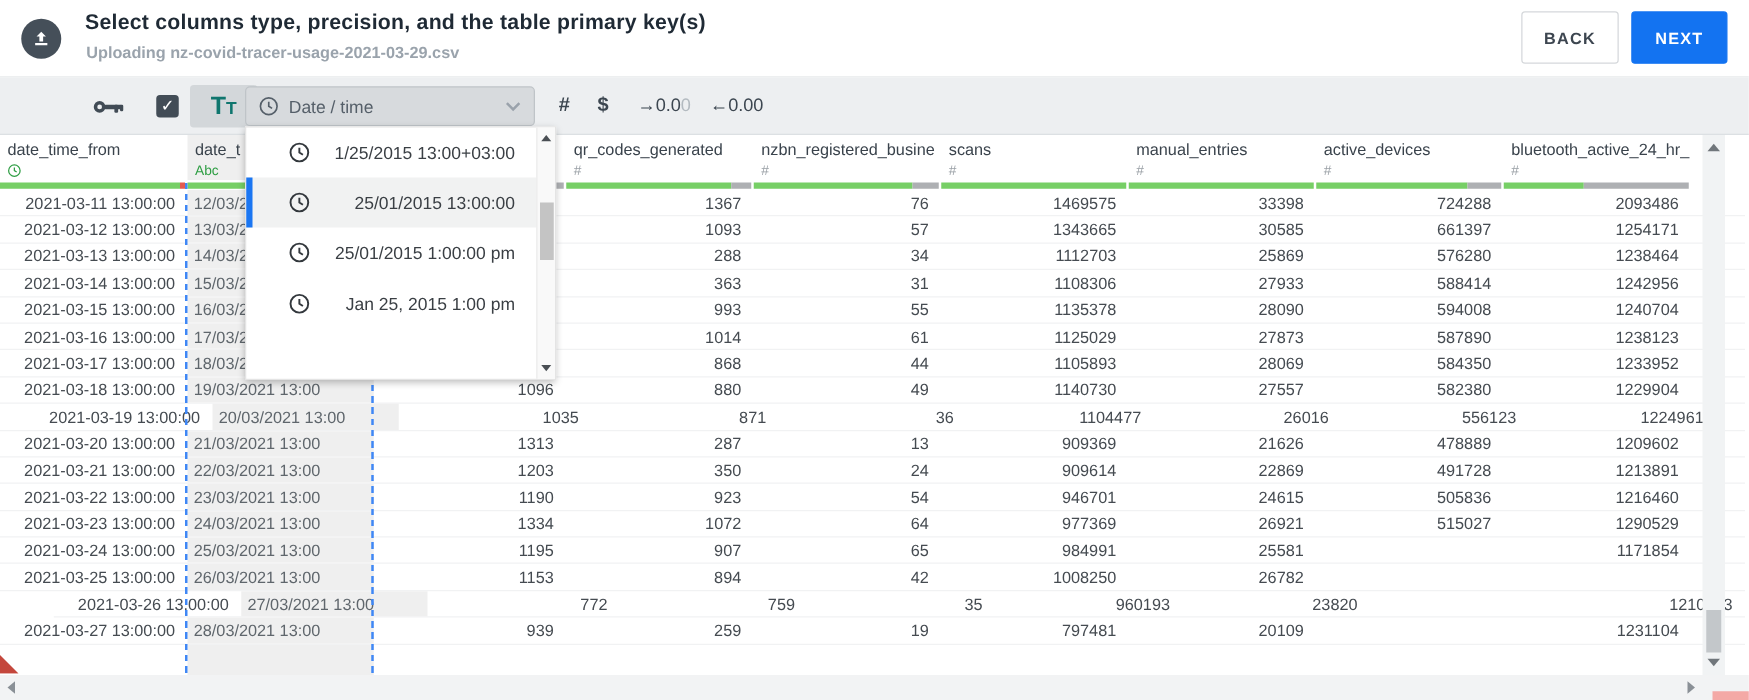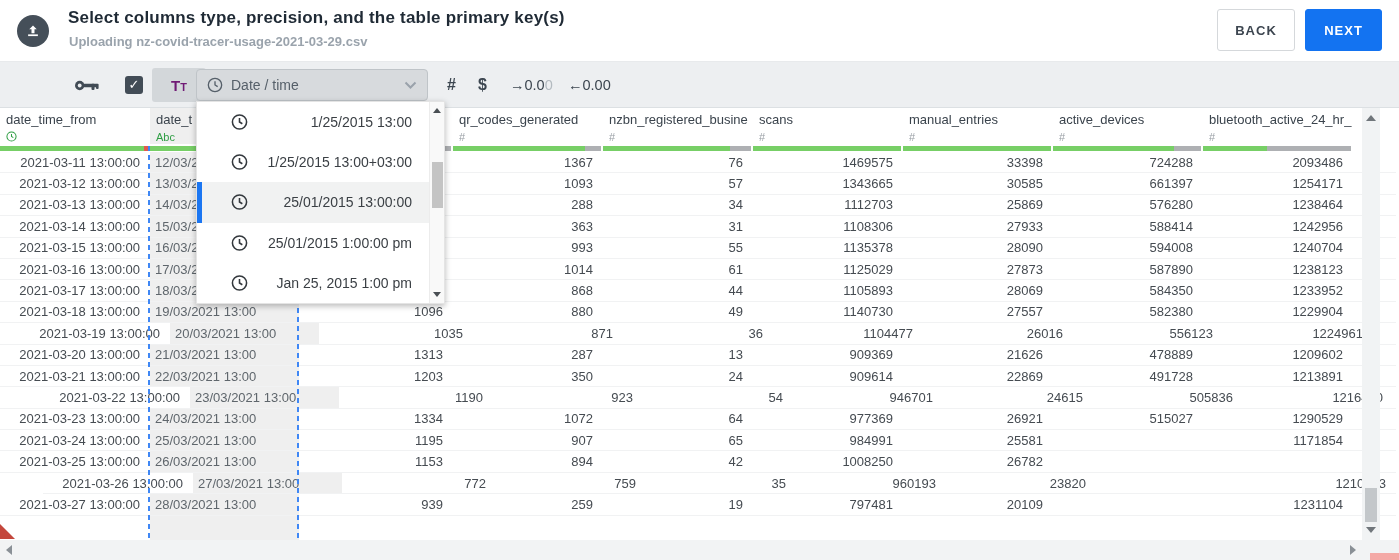--- a/index.html
+++ b/index.html
@@ -20,21 +20,21 @@
 
   
   .toolbar{position:absolute;left:0;top:62px;width:1399px;height:46px;background:#edeff1;
     border-bottom:1px solid #dce0e3;box-sizing:border-box;}
   .tb-item{position:absolute;top:0;height:46px;display:flex;align-items:center;}
   .key-wrap{left:74px;}
   .checkbox{left:125px;top:14px;width:18px;height:18px;background:#424c56;border-radius:3px;
     color:#fff;font-size:13px;line-height:18px;text-align:center;position:absolute;}
   .tt-btn{left:152px;top:6px;width:54px;height:34px;background:#d3d7da;border-radius:3px;
     position:absolute;display:flex;align-items:center;justify-content:center;
-    font-variant:small-caps;font-weight:bold;font-size:15px;color:#701a75;cursor:pointer;}
+    font-variant:small-caps;font-weight:bold;font-size:20px;color:#0f766e;cursor:pointer;}
   .type-select{left:196px;top:7px;width:232px;height:32px;background:#d7dadd;border:1px solid #bfc4c8;
     border-radius:4px;position:absolute;display:flex;align-items:center;box-sizing:border-box;
     padding:0 10px;cursor:pointer;}
   .type-select .sel-label{font-size:14px;color:#555f69;margin-left:8px;flex:1;}
   .tb-glyph{font-size:16px;font-weight:bold;color:#3c4650;cursor:pointer;}
   .hash{left:447px;} .dollar{left:478px;}
   .dec-ctl{font-size:14.5px;color:#3c4650;cursor:pointer;font-weight:normal;}
   .inc{left:510px;} .dec{left:568px;}
   .faded{color:#b3bac0;}
 
@@ -352,21 +352,21 @@
         <div class="cell r">2021-03-21 13:00:00</div>
         <div class="cell l selcol-bg">22/03/2021 13:00</div>
         <div class="cell r">1203</div>
         <div class="cell r">350</div>
         <div class="cell r">24</div>
         <div class="cell r">909614</div>
         <div class="cell r">22869</div>
         <div class="cell r">491728</div>
         <div class="cell r">1213891</div>
       </div>
-      <div class="grid-row trow" style="grid-template-columns: 150px 149px 154px 150px 150px 150px 150px 150px 150px; height: 20.4px; padding-left: 40px;">
+      <div class="grid-row trow" style="grid-template-columns: 150px 149px 154px 150px 150px 150px 150px 150px 150px; height: 20.4px;">
         <div class="cell r">2021-03-22 13:00:00</div>
         <div class="cell l selcol-bg">23/03/2021 13:00</div>
         <div class="cell r">1190</div>
         <div class="cell r">923</div>
         <div class="cell r">54</div>
         <div class="cell r">946701</div>
         <div class="cell r">24615</div>
         <div class="cell r">505836</div>
         <div class="cell r">1216460</div>
       </div>
@@ -435,29 +435,20 @@
     <div class="tri tri-down"></div>
   </div>
 
   <div class="hscroll">
     <div class="tri tri-left"></div>
     <div class="tri tri-right"></div>
   </div>
   <div class="pink-bar"></div>
 
   <div class="dd-panel" id="dd-panel">
-    <div class="dd-item">
-        <span class="ic">
-          <svg width="17" height="17" viewBox="0 0 24 24" fill="none" stroke="#33383d" stroke-width="2.2">
-            <circle cx="12" cy="12" r="10"></circle>
-            <path d="M12 6.5V12l4 2.5"></path>
-          </svg>
-        </span>
-        <span class="lbl">1/25/2015 13:00</span>
-      </div>
       <div class="dd-item">
         <span class="ic">
           <svg width="17" height="17" viewBox="0 0 24 24" fill="none" stroke="#33383d" stroke-width="2.2">
             <circle cx="12" cy="12" r="10"></circle>
             <path d="M12 6.5V12l4 2.5"></path>
           </svg>
         </span>
         <span class="lbl">1/25/2015 13:00+03:00</span>
       </div>
       <div class="dd-item sel">

